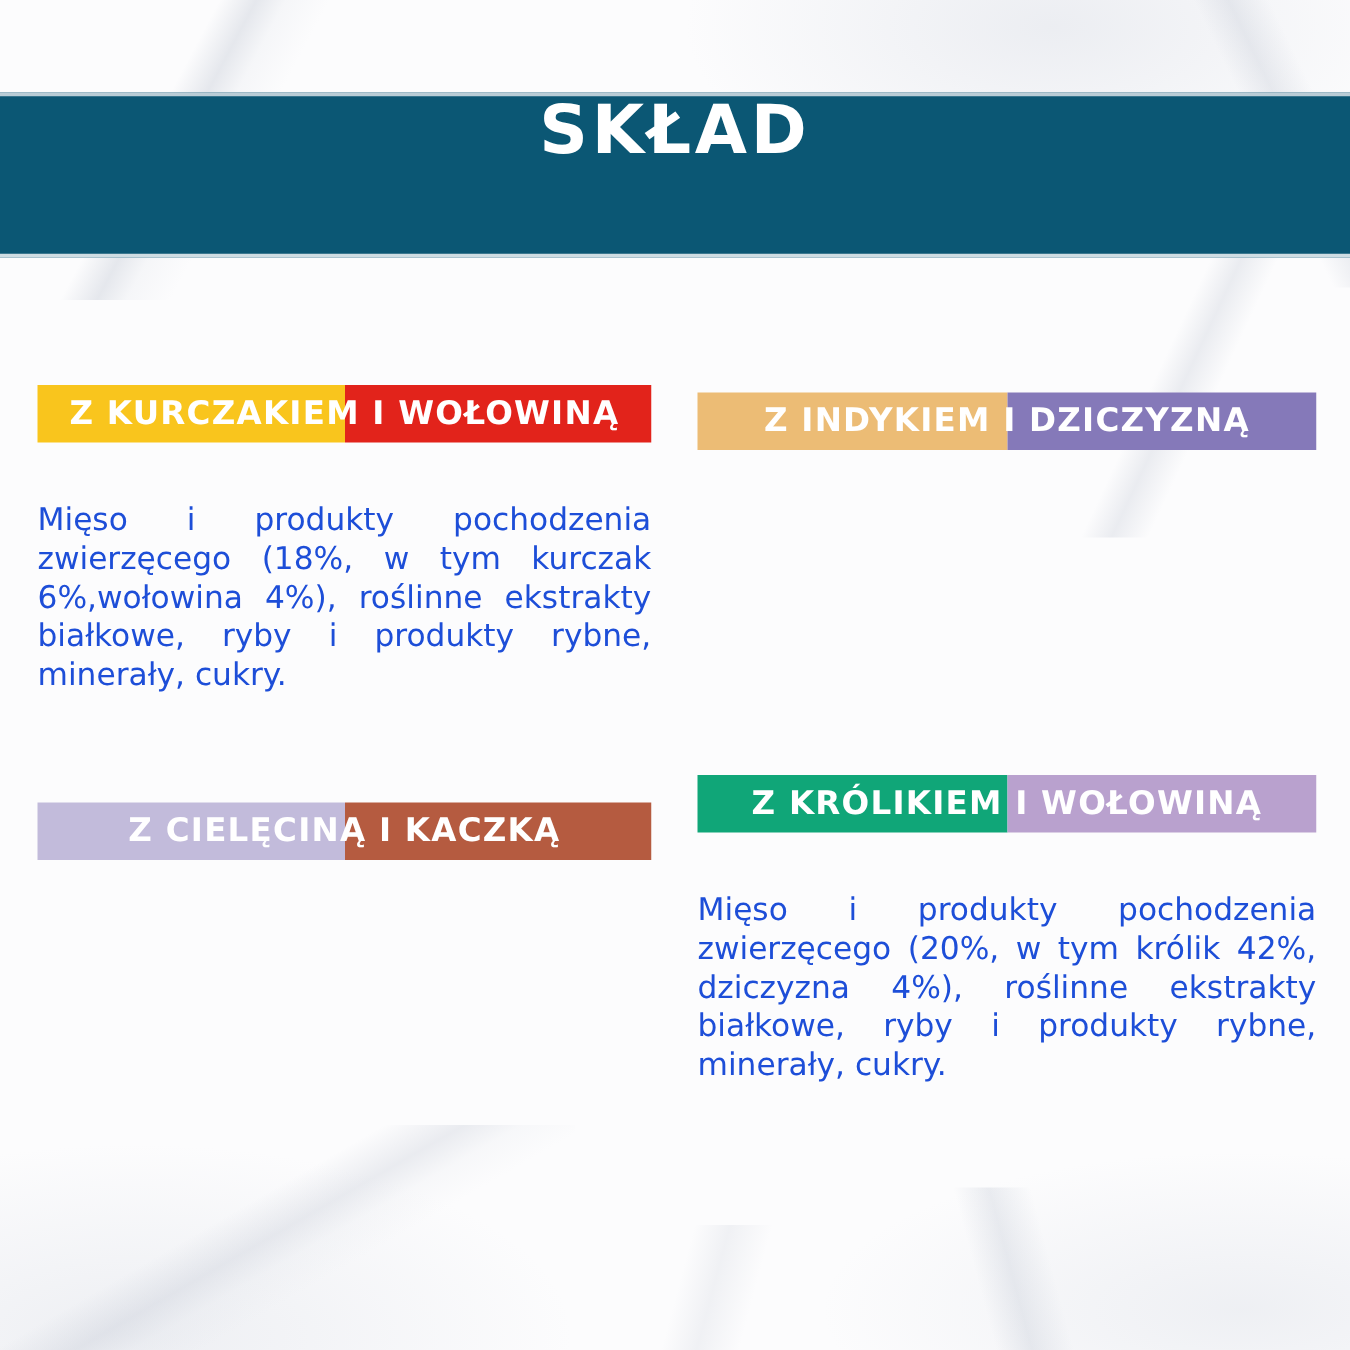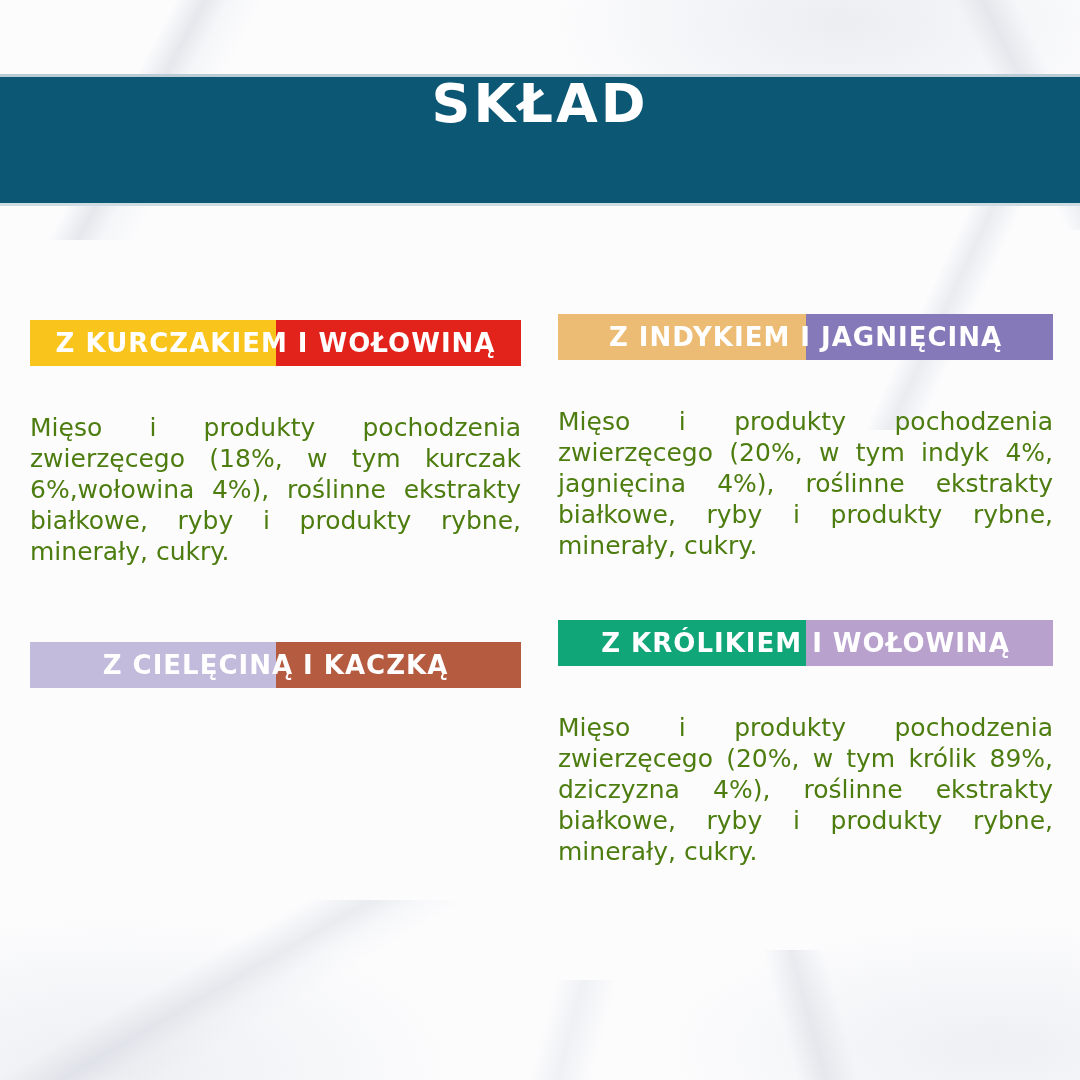--- a/index.html
+++ b/index.html
@@ -75,21 +75,21 @@
     color: #ffffff;
     font-size: 54px;
     font-weight: 700;
     letter-spacing: 3px;
     line-height: 1;
   }
   .card {
     position: absolute;
     width: 491px;
   }
-  .pos-1 { left: 30px;  top: 320px; }
+  .pos-1 { left: 30px;  top: 308px; }
   .pos-2 { left: 558px; top: 314px; width: 495px; }
   .pos-3 { left: 30px;  top: 642px; }
   .pos-4 { left: 558px; top: 620px; width: 495px; }
   .bar {
     position: relative;
     height: 46px;
     display: flex;
   }
   .bar .half { flex: 1 1 50%; }
   .bar-title {
@@ -102,21 +102,21 @@
     font-size: 26px;
     font-weight: 600;
     letter-spacing: 1px;
     white-space: nowrap;
   }
   .body-text {
     margin: 46px 0 0 0;
     font-size: 25px;
     line-height: 31px;
     text-align: justify;
-    color: #4d7c0f;
+    color: #1d4ed8;
   }
 </style>
 </head>
 <body>
 
 <div class="canvas">
   <div class="marble-bg"></div>
 
   <header class="title-band" style="background-color: rgb(11, 87, 116);">
     <h1>SKŁAD</h1>
@@ -128,34 +128,33 @@
       <span class="half" style="background-color: rgb(226, 35, 27);"></span>
       <span class="bar-title">Z KURCZAKIEM I WOŁOWINĄ</span>
     </div>
     <p class="body-text">Mięso i produkty pochodzenia zwierzęcego (18%, w tym kurczak 6%,wołowina 4%), roślinne ekstrakty białkowe, ryby i produkty rybne, minerały, cukry.</p>
   </section>
 
   <section class="card pos-2">
     <div class="bar">
       <span class="half" style="background-color: rgb(236, 188, 117);"></span>
       <span class="half" style="background-color: rgb(133, 121, 185);"></span>
-      <span class="bar-title">Z INDYKIEM I JAGNIĘCINĄ</span>
+      <span class="bar-title">Z INDYKIEM I DZICZYZNĄ</span>
     </div>
-    <p class="body-text">Mięso i produkty pochodzenia zwierzęcego (20%, w tym indyk 4%, jagnięcina 4%), roślinne ekstrakty białkowe, ryby i produkty rybne, minerały, cukry.</p>
   </section>
 
   <section class="card pos-3">
     <div class="bar">
       <span class="half" style="background-color: rgb(194, 187, 219);"></span>
       <span class="half" style="background-color: rgb(181, 91, 64);"></span>
       <span class="bar-title">Z CIELĘCINĄ I KACZKĄ</span>
     </div>
   </section>
 
   <section class="card pos-4">
     <div class="bar">
       <span class="half" style="background-color: rgb(16, 166, 120);"></span>
       <span class="half" style="background-color: rgb(185, 161, 206);"></span>
       <span class="bar-title">Z KRÓLIKIEM I WOŁOWINĄ</span>
     </div>
-    <p class="body-text">Mięso i produkty pochodzenia zwierzęcego (20%, w tym królik 89%, dziczyzna 4%), roślinne ekstrakty białkowe, ryby i produkty rybne, minerały, cukry.</p>
+    <p class="body-text">Mięso i produkty pochodzenia zwierzęcego (20%, w tym królik 42%, dziczyzna 4%), roślinne ekstrakty białkowe, ryby i produkty rybne, minerały, cukry.</p>
   </section>
 </div>
 
 </body></html>

